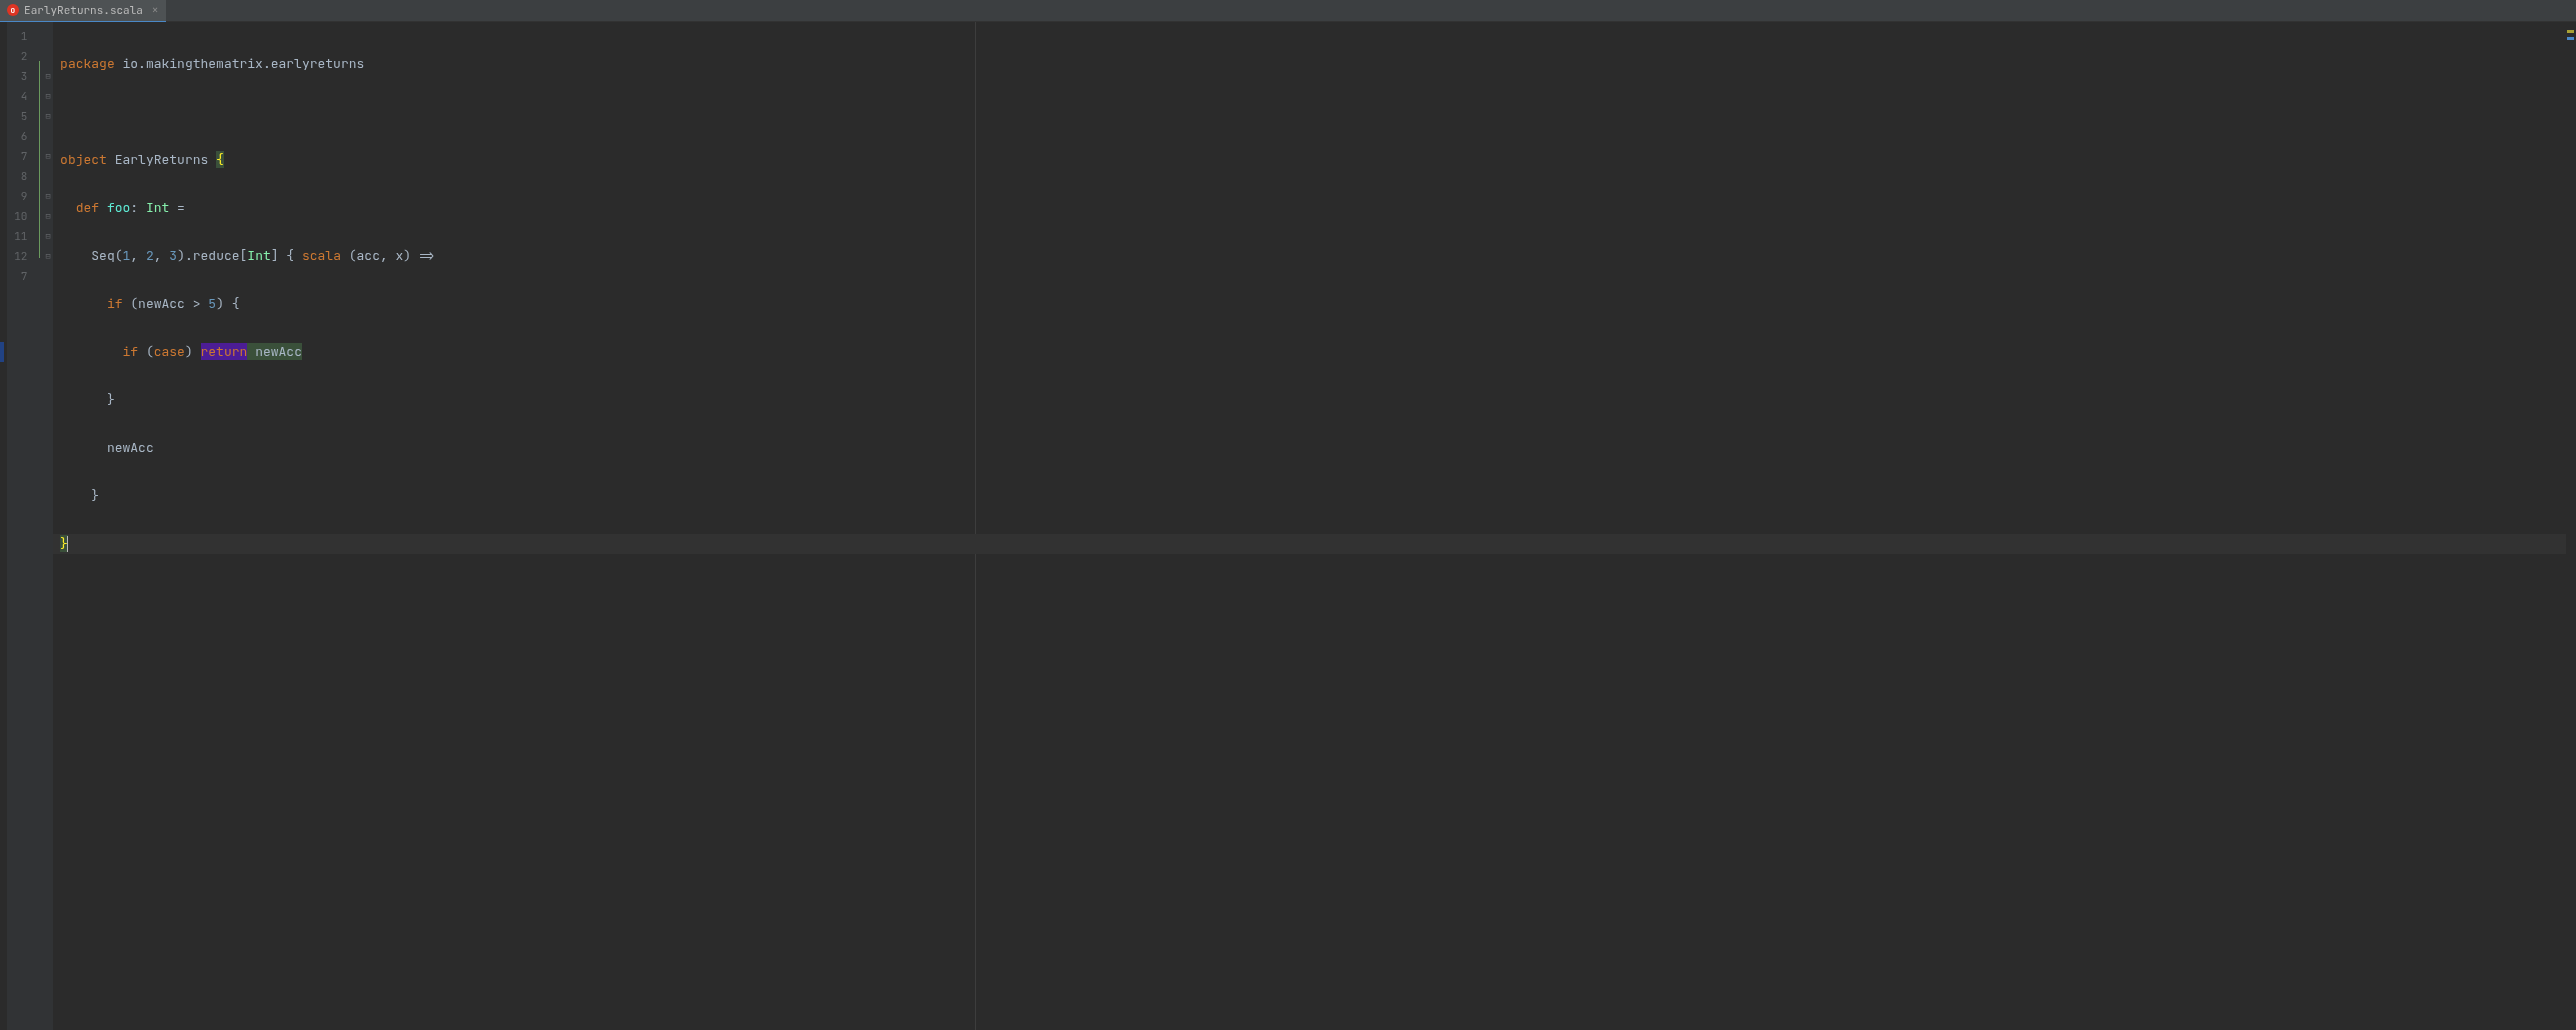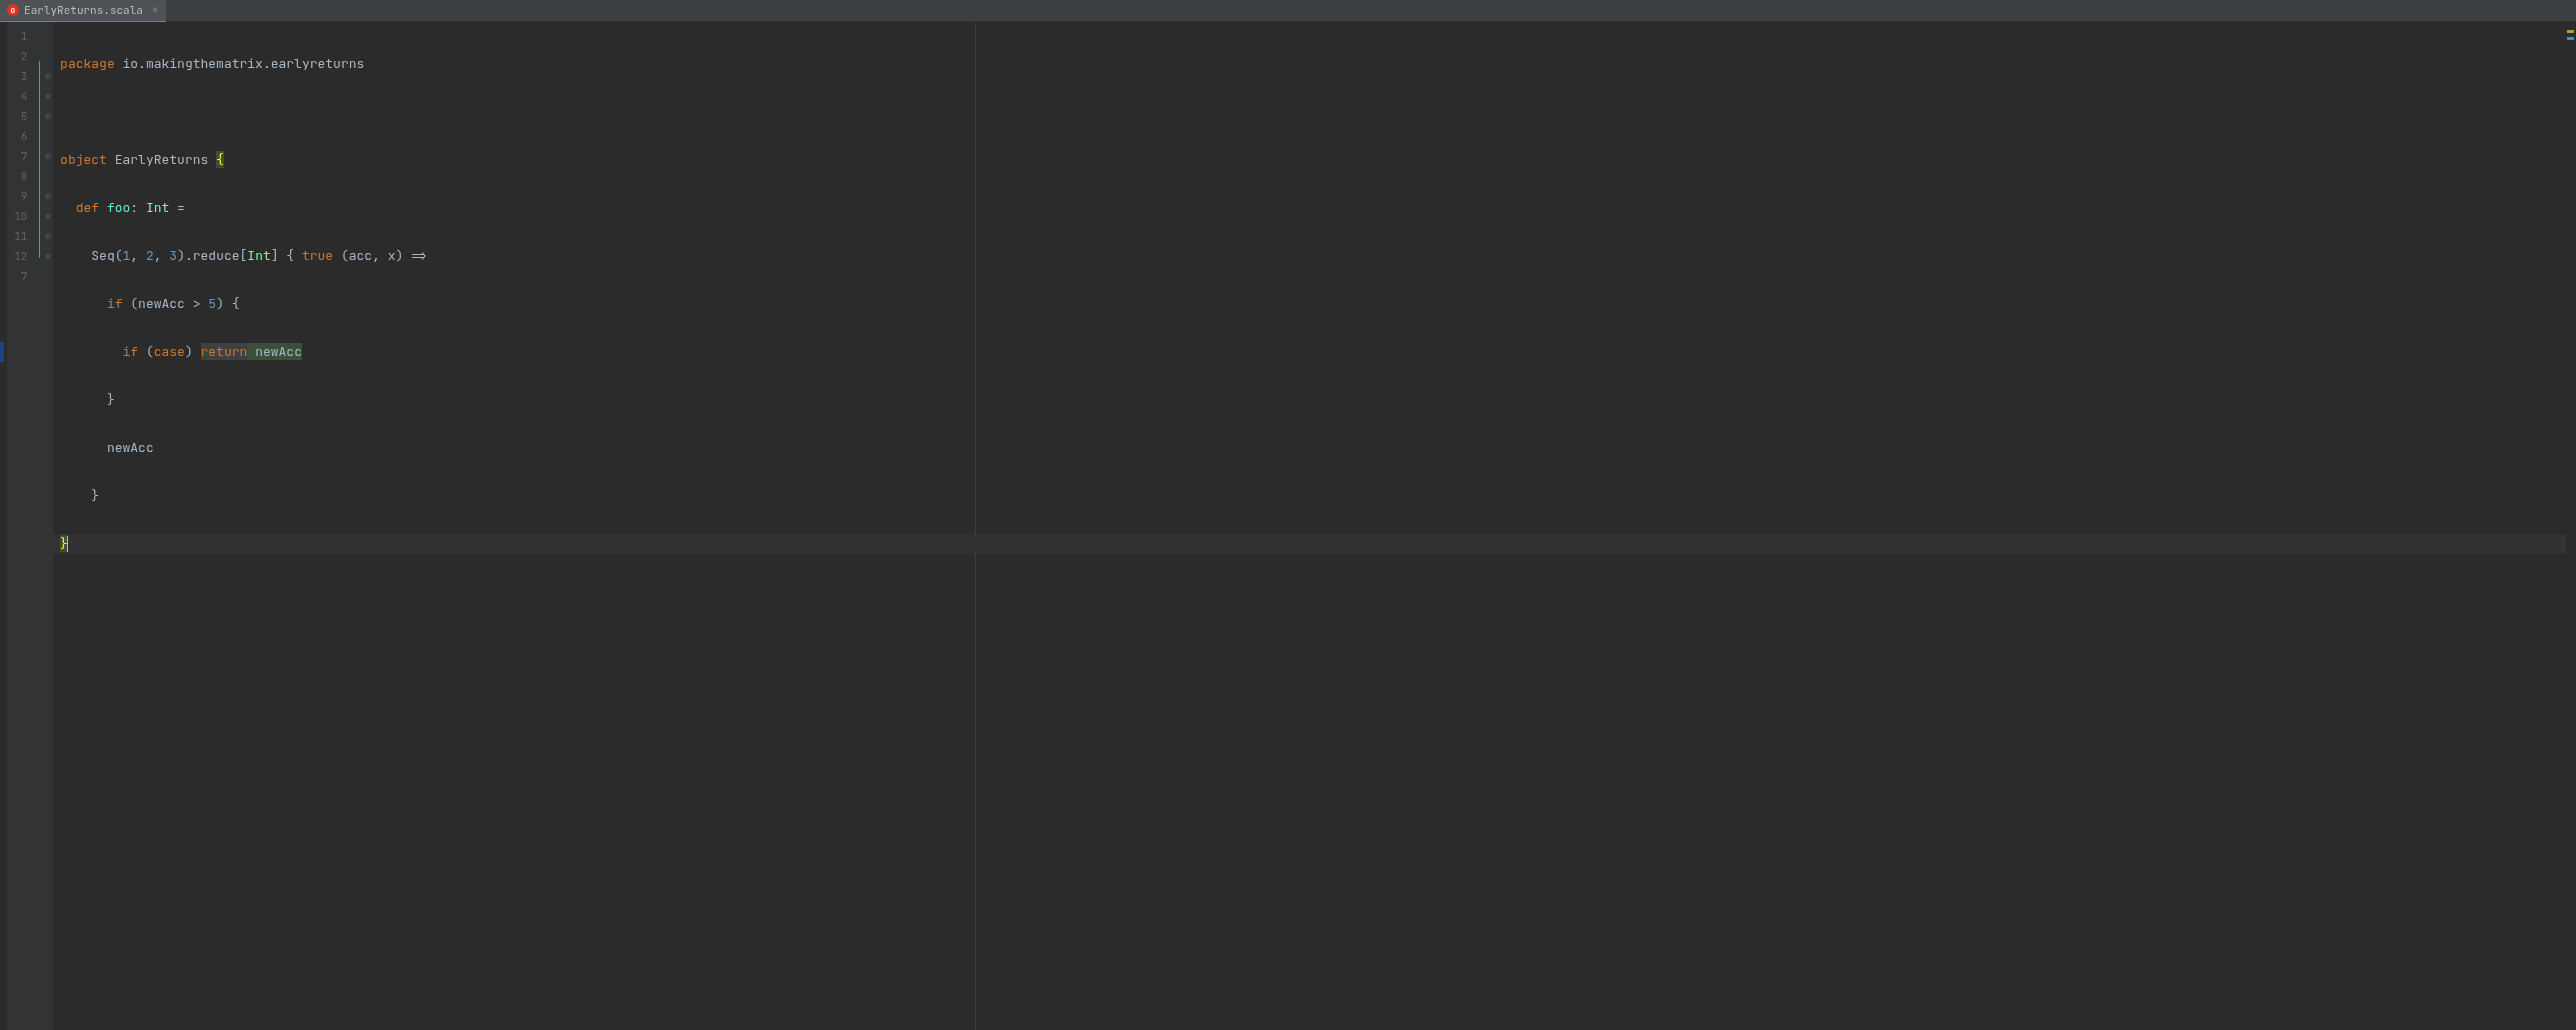--- a/index.html
+++ b/index.html
@@ -108,21 +108,21 @@
     bottom: 0;
     left: 922px;
     width: 0.9px;
     background: #3d3d3d;
   }
   .kw { color: #cc7832; }
   .num { color: #6897bb; }
   .type { color: #86efac; }
   .fn { color: #5eead4; }
   .hl-brace { background: #3a503a; color: #ffef28; }
-  .hl-return { background: #404040; color: #cc7832; }
+  .hl-return { background: #4c1d95; color: #cc7832; }
   .hl-expr { background: #3a503a; }
   .caret {
     display: inline-block;
     width: 0.9px;
     height: 15.5px;
     background: #bbbbbb;
     vertical-align: middle;
     margin-left: -0.9px;
   }
   .vcs-marker {
@@ -199,21 +199,21 @@
     <div class="margin-line"></div>
 
     <div class="code-line"><span class="kw">package</span><span> io.makingthematrix.earlyreturns</span></div>
 
     <div class="code-line"></div>
 
     <div class="code-line"><span class="kw">object</span><span> EarlyReturns </span><span class="hl-brace">{</span></div>
 
     <div class="code-line"><span>  </span><span class="kw">def</span><span class="fn"> foo</span><span>: </span><span class="type">Int</span><span> =</span></div>
 
-    <div class="code-line"><span>    </span><span>Seq(</span><span class="num">1</span><span>, </span><span class="num">2</span><span>, </span><span class="num">3</span><span>).reduce[</span><span class="type">Int</span><span>] { </span><span class="kw">true</span><span> (acc, x) =&gt;</span></div>
+    <div class="code-line"><span>    </span><span>Seq(</span><span class="num">1</span><span>, </span><span class="num">2</span><span>, </span><span class="num">3</span><span>).reduce[</span><span class="type">Int</span><span>] { </span><span class="kw">scala</span><span> (acc, x) =&gt;</span></div>
 
 
     <div class="code-line"><span>      </span><span class="kw">if</span><span> (newAcc &gt; </span><span class="num">5</span><span>) {</span></div>
 
     <div class="code-line"><span class="vcs-marker" style="background:#214283; left:-53px;"></span><span>        </span><span class="kw">if</span><span> (</span><span class="kw">case</span><span>) </span><span class="hl-return">return</span><span class="hl-expr"> </span><span class="hl-expr">newAcc</span></div>
 
     <div class="code-line"><span>      </span><span>}</span></div>
 
     <div class="code-line"><span>      </span><span>newAcc</span></div>
 

